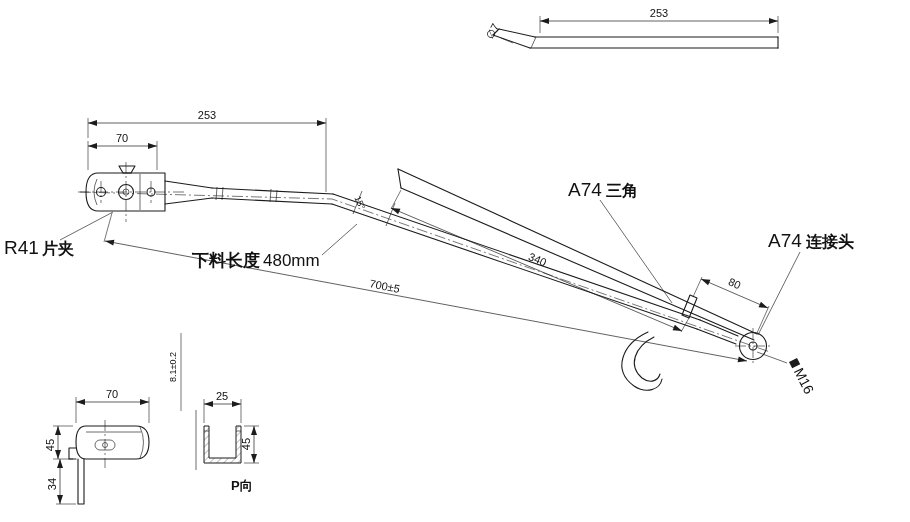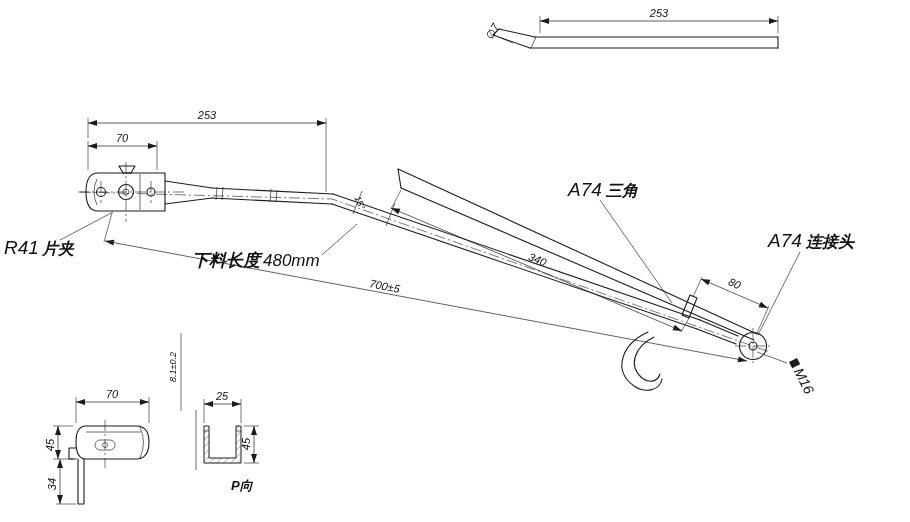--- a/index.html
+++ b/index.html
@@ -1,16 +1,16 @@
 <!DOCTYPE html>
 <html><head>
 <meta charset="utf-8">
 <style>
   html,body{margin:0;padding:0;background:#ffffff;}
-  .canvas{position:relative;width:910px;height:522px;background:#ffffff;overflow:hidden;font-style:italic;}
+  .canvas{position:relative;width:910px;height:522px;background:#ffffff;overflow:hidden;}
   svg{display:block;}
   .ln{stroke:#1c1c1c;stroke-width:1.1;fill:none;stroke-linecap:round;stroke-linejoin:round;}
   .thin{stroke:#1c1c1c;stroke-width:0.65;fill:none;}
   .cl{stroke:#1c1c1c;stroke-width:0.6;fill:none;stroke-dasharray:11 3 2 3;}
   .ext{stroke:#1c1c1c;stroke-width:0.6;fill:none;}
   .dim{stroke:#1c1c1c;stroke-width:0.7;fill:none;marker-start:url(#arw);marker-end:url(#arw);}
   text{fill:#111;font-family:"Liberation Sans","DejaVu Sans",sans-serif;}
   .dimtxt{font-size:11px;}
   .tiny{font-size:9px;}
   .big{font-size:19px;font-weight:400;}

